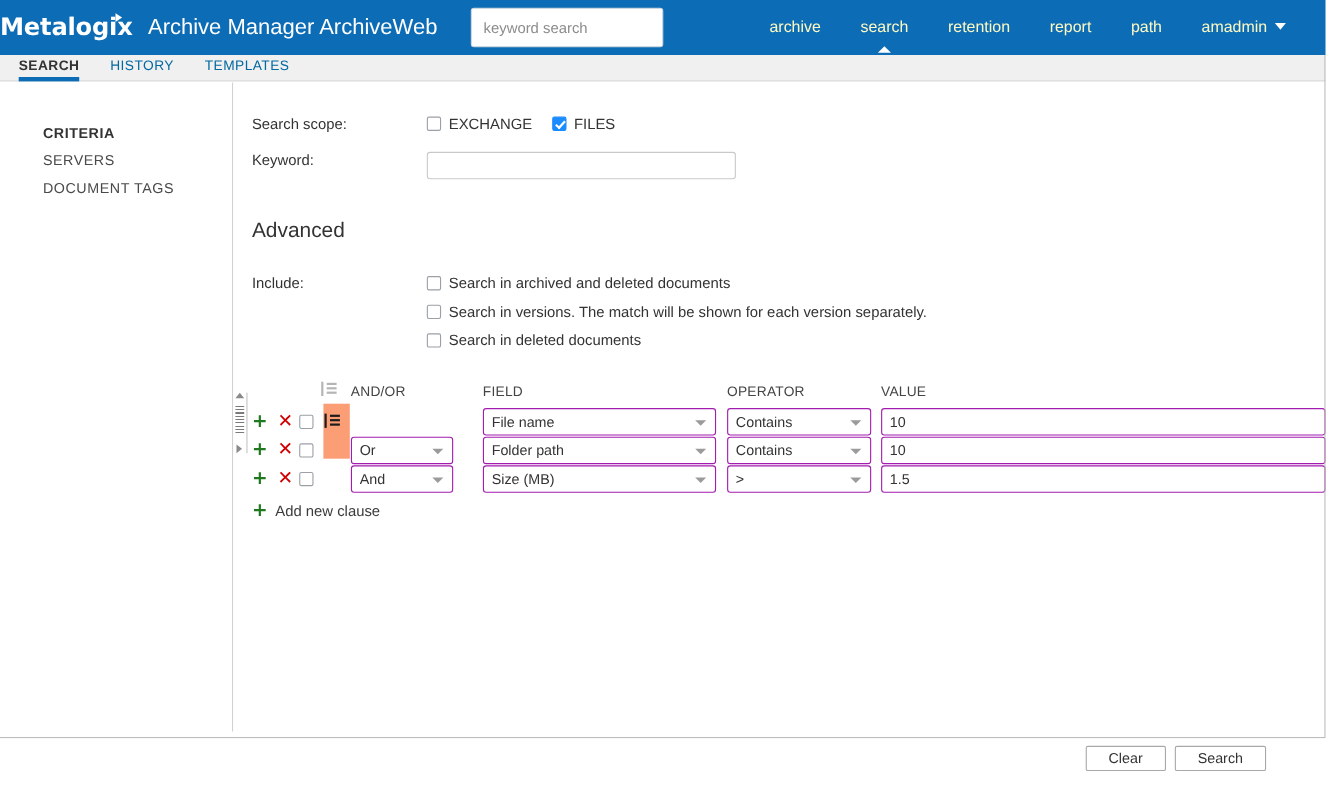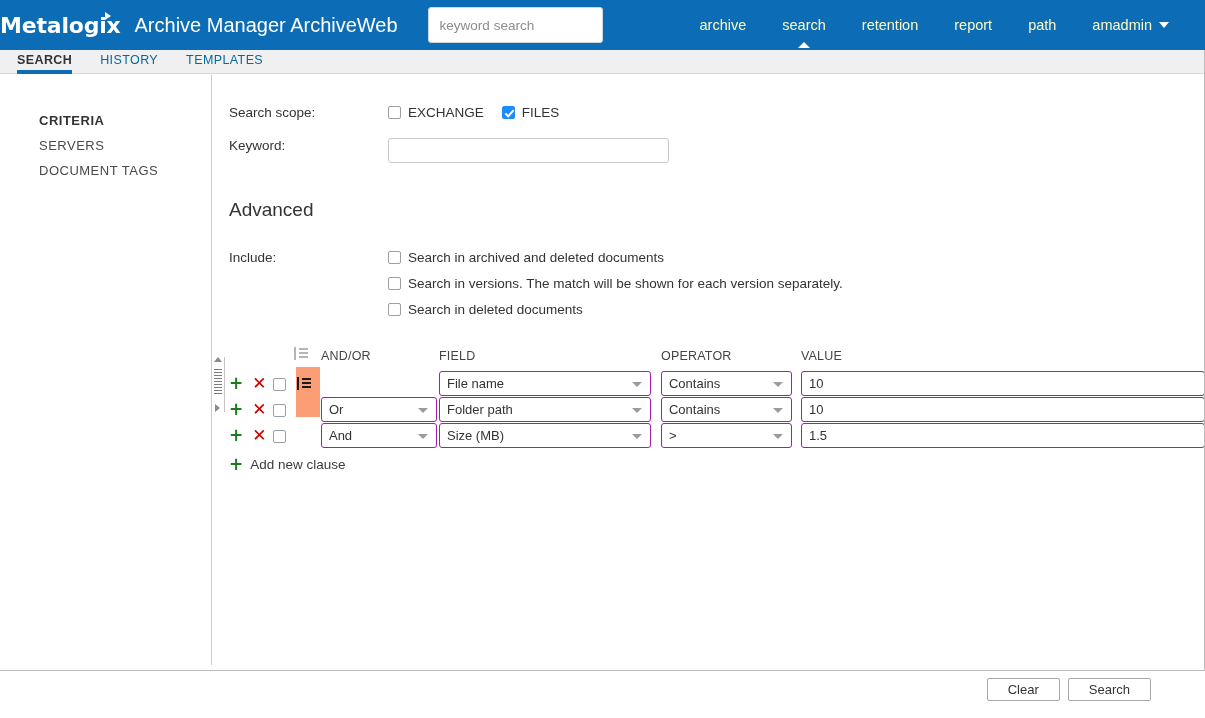--- a/index.html
+++ b/index.html
@@ -338,21 +338,21 @@
   .selwrap .sel { padding-right: 22px; line-height: 23px; cursor: pointer; white-space: nowrap; overflow: hidden; }
   .selwrap .arrow {
     position: absolute;
     right: 9px; top: 11px;
     width: 0; height: 0;
     border-left: 5px solid transparent;
     border-right: 5px solid transparent;
     border-top: 5px solid #9b9b9b;
     pointer-events: none;
   }
-  td.c-ao   .selwrap { width: 116px; margin-right: 2px; }
+  td.c-ao   .selwrap { width: 93px; margin-right: 27px; }
   td.c-fld  .selwrap { width: 212px; margin-right: 10px; }
   td.c-op   .selwrap { width: 131px; margin-right: 9px; }
   td.c-val  .txt { width: 404px; }
   tr.grid-row td { padding-bottom: 1px; }
 
   .addnew {
     margin-top: 7px;
     margin-left: 17px;
     display: flex; align-items: center;
     cursor: pointer;

